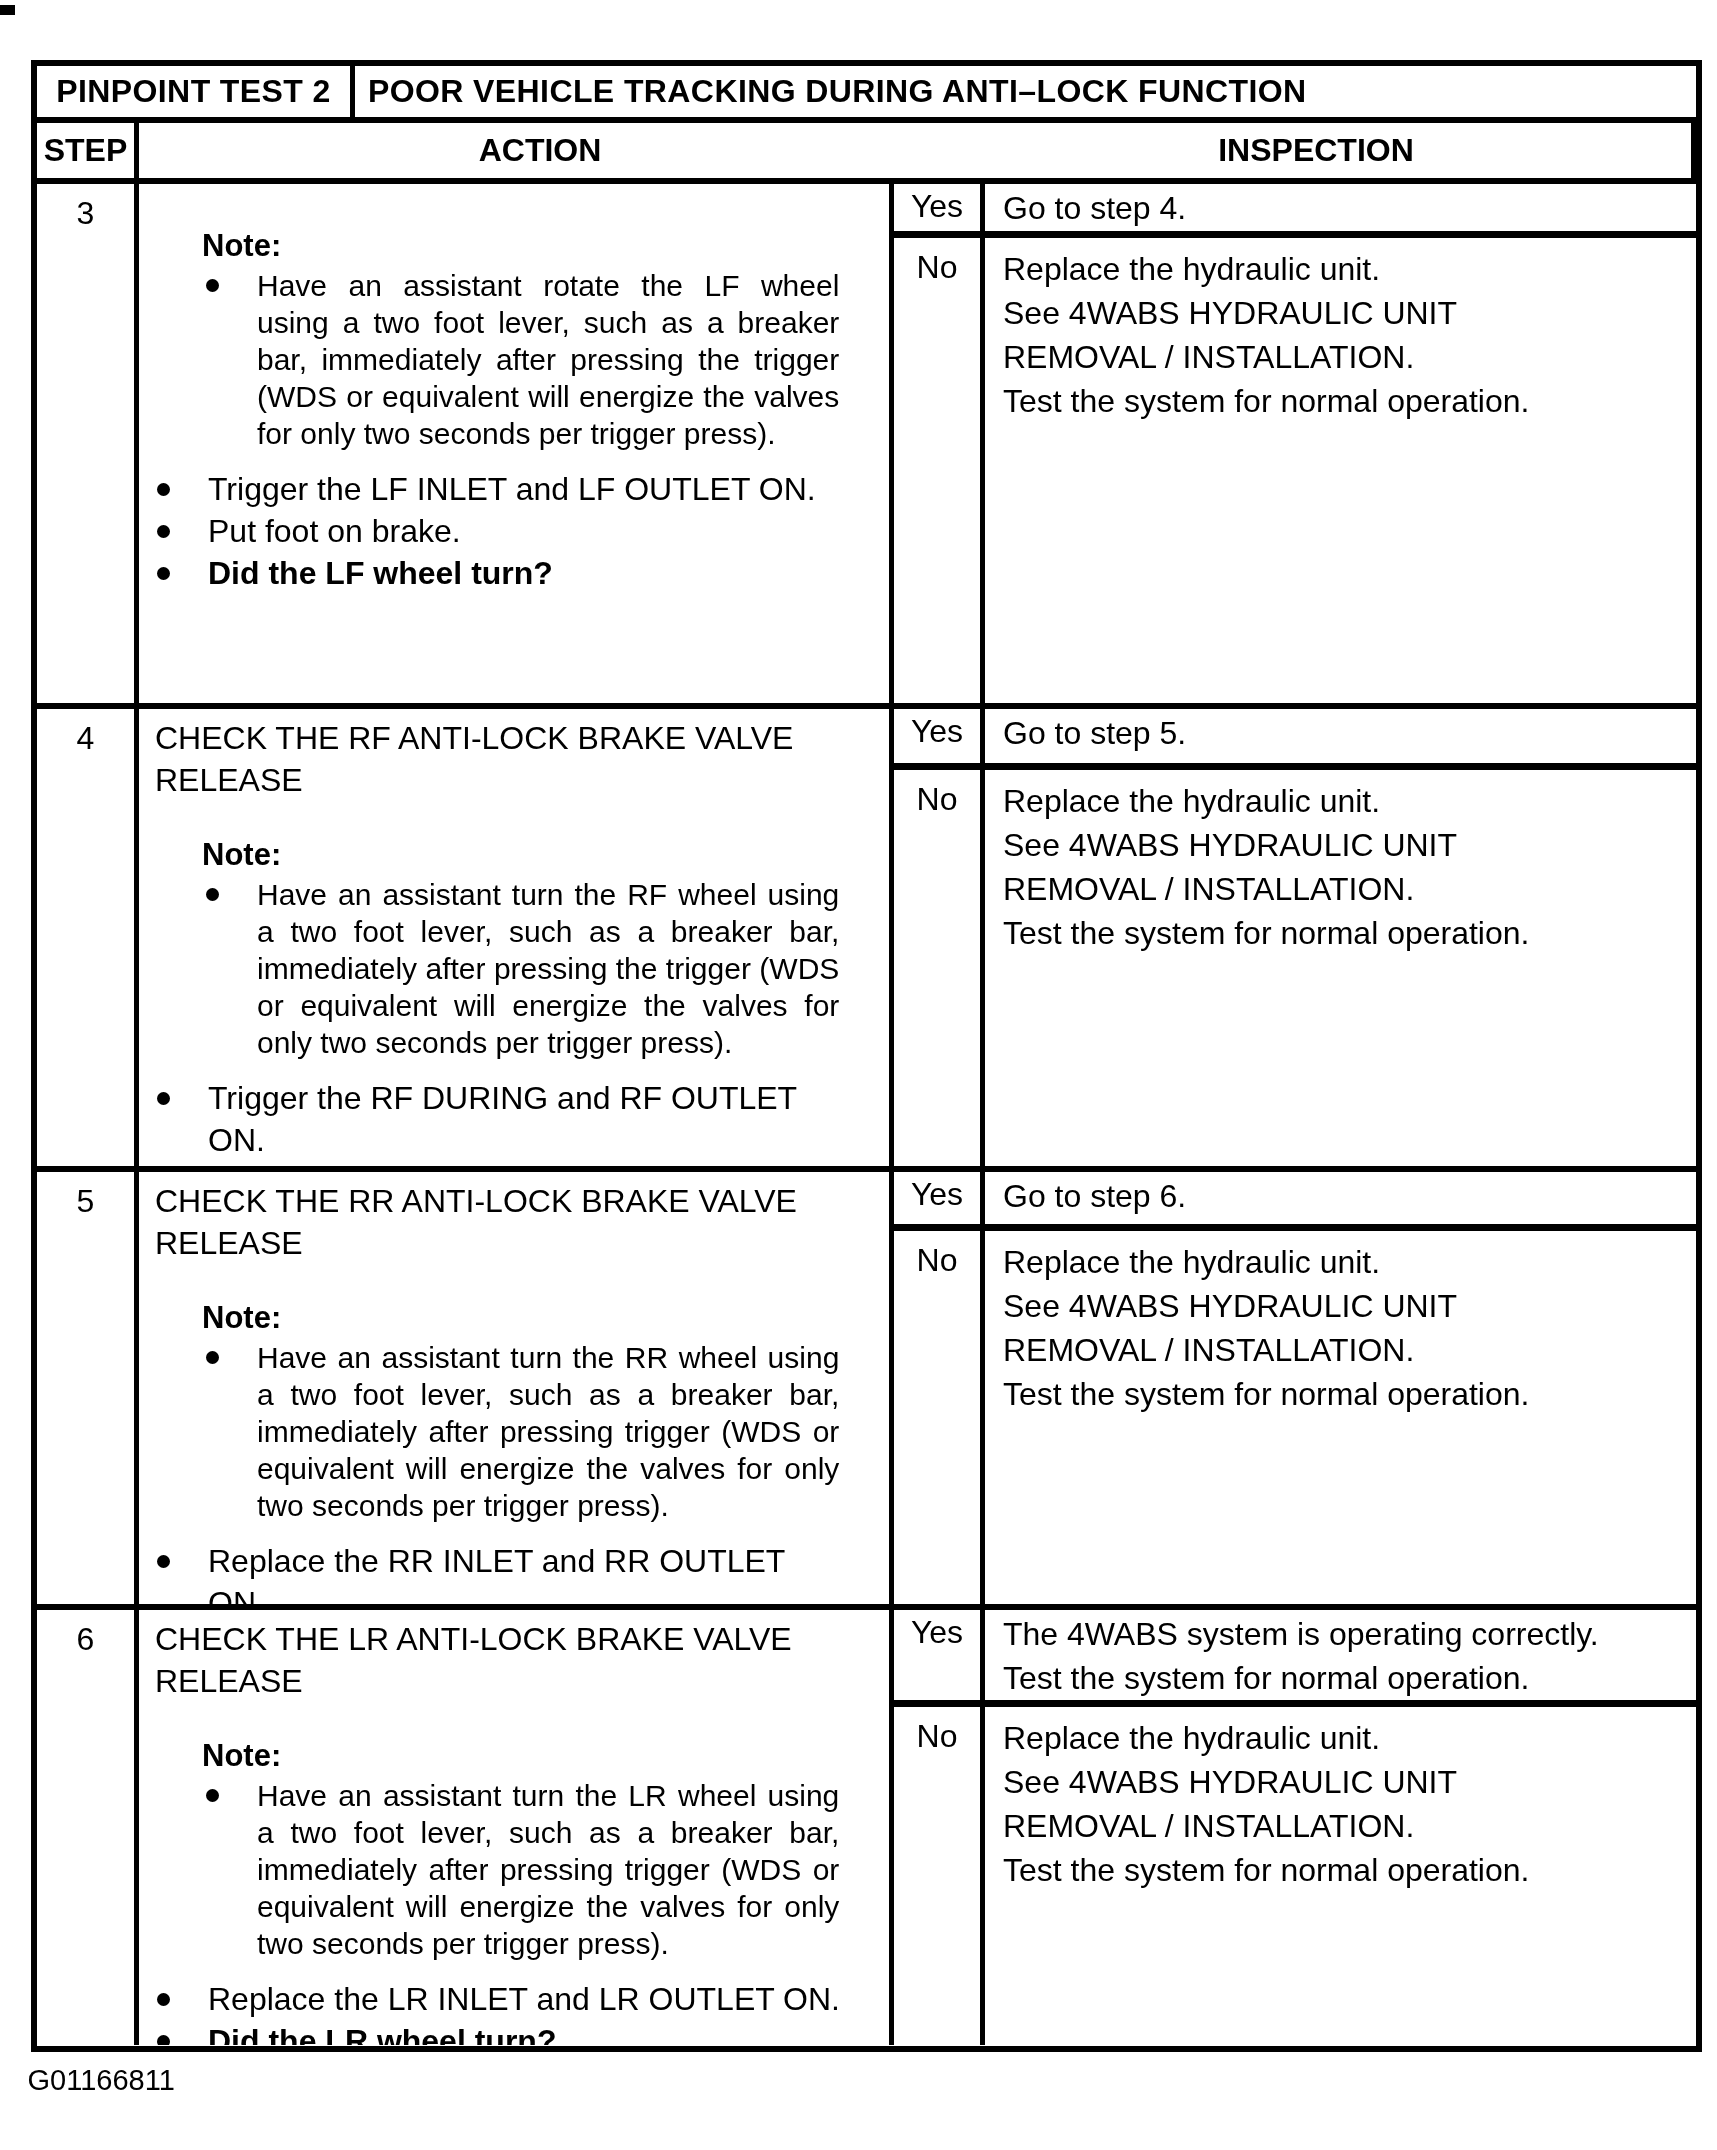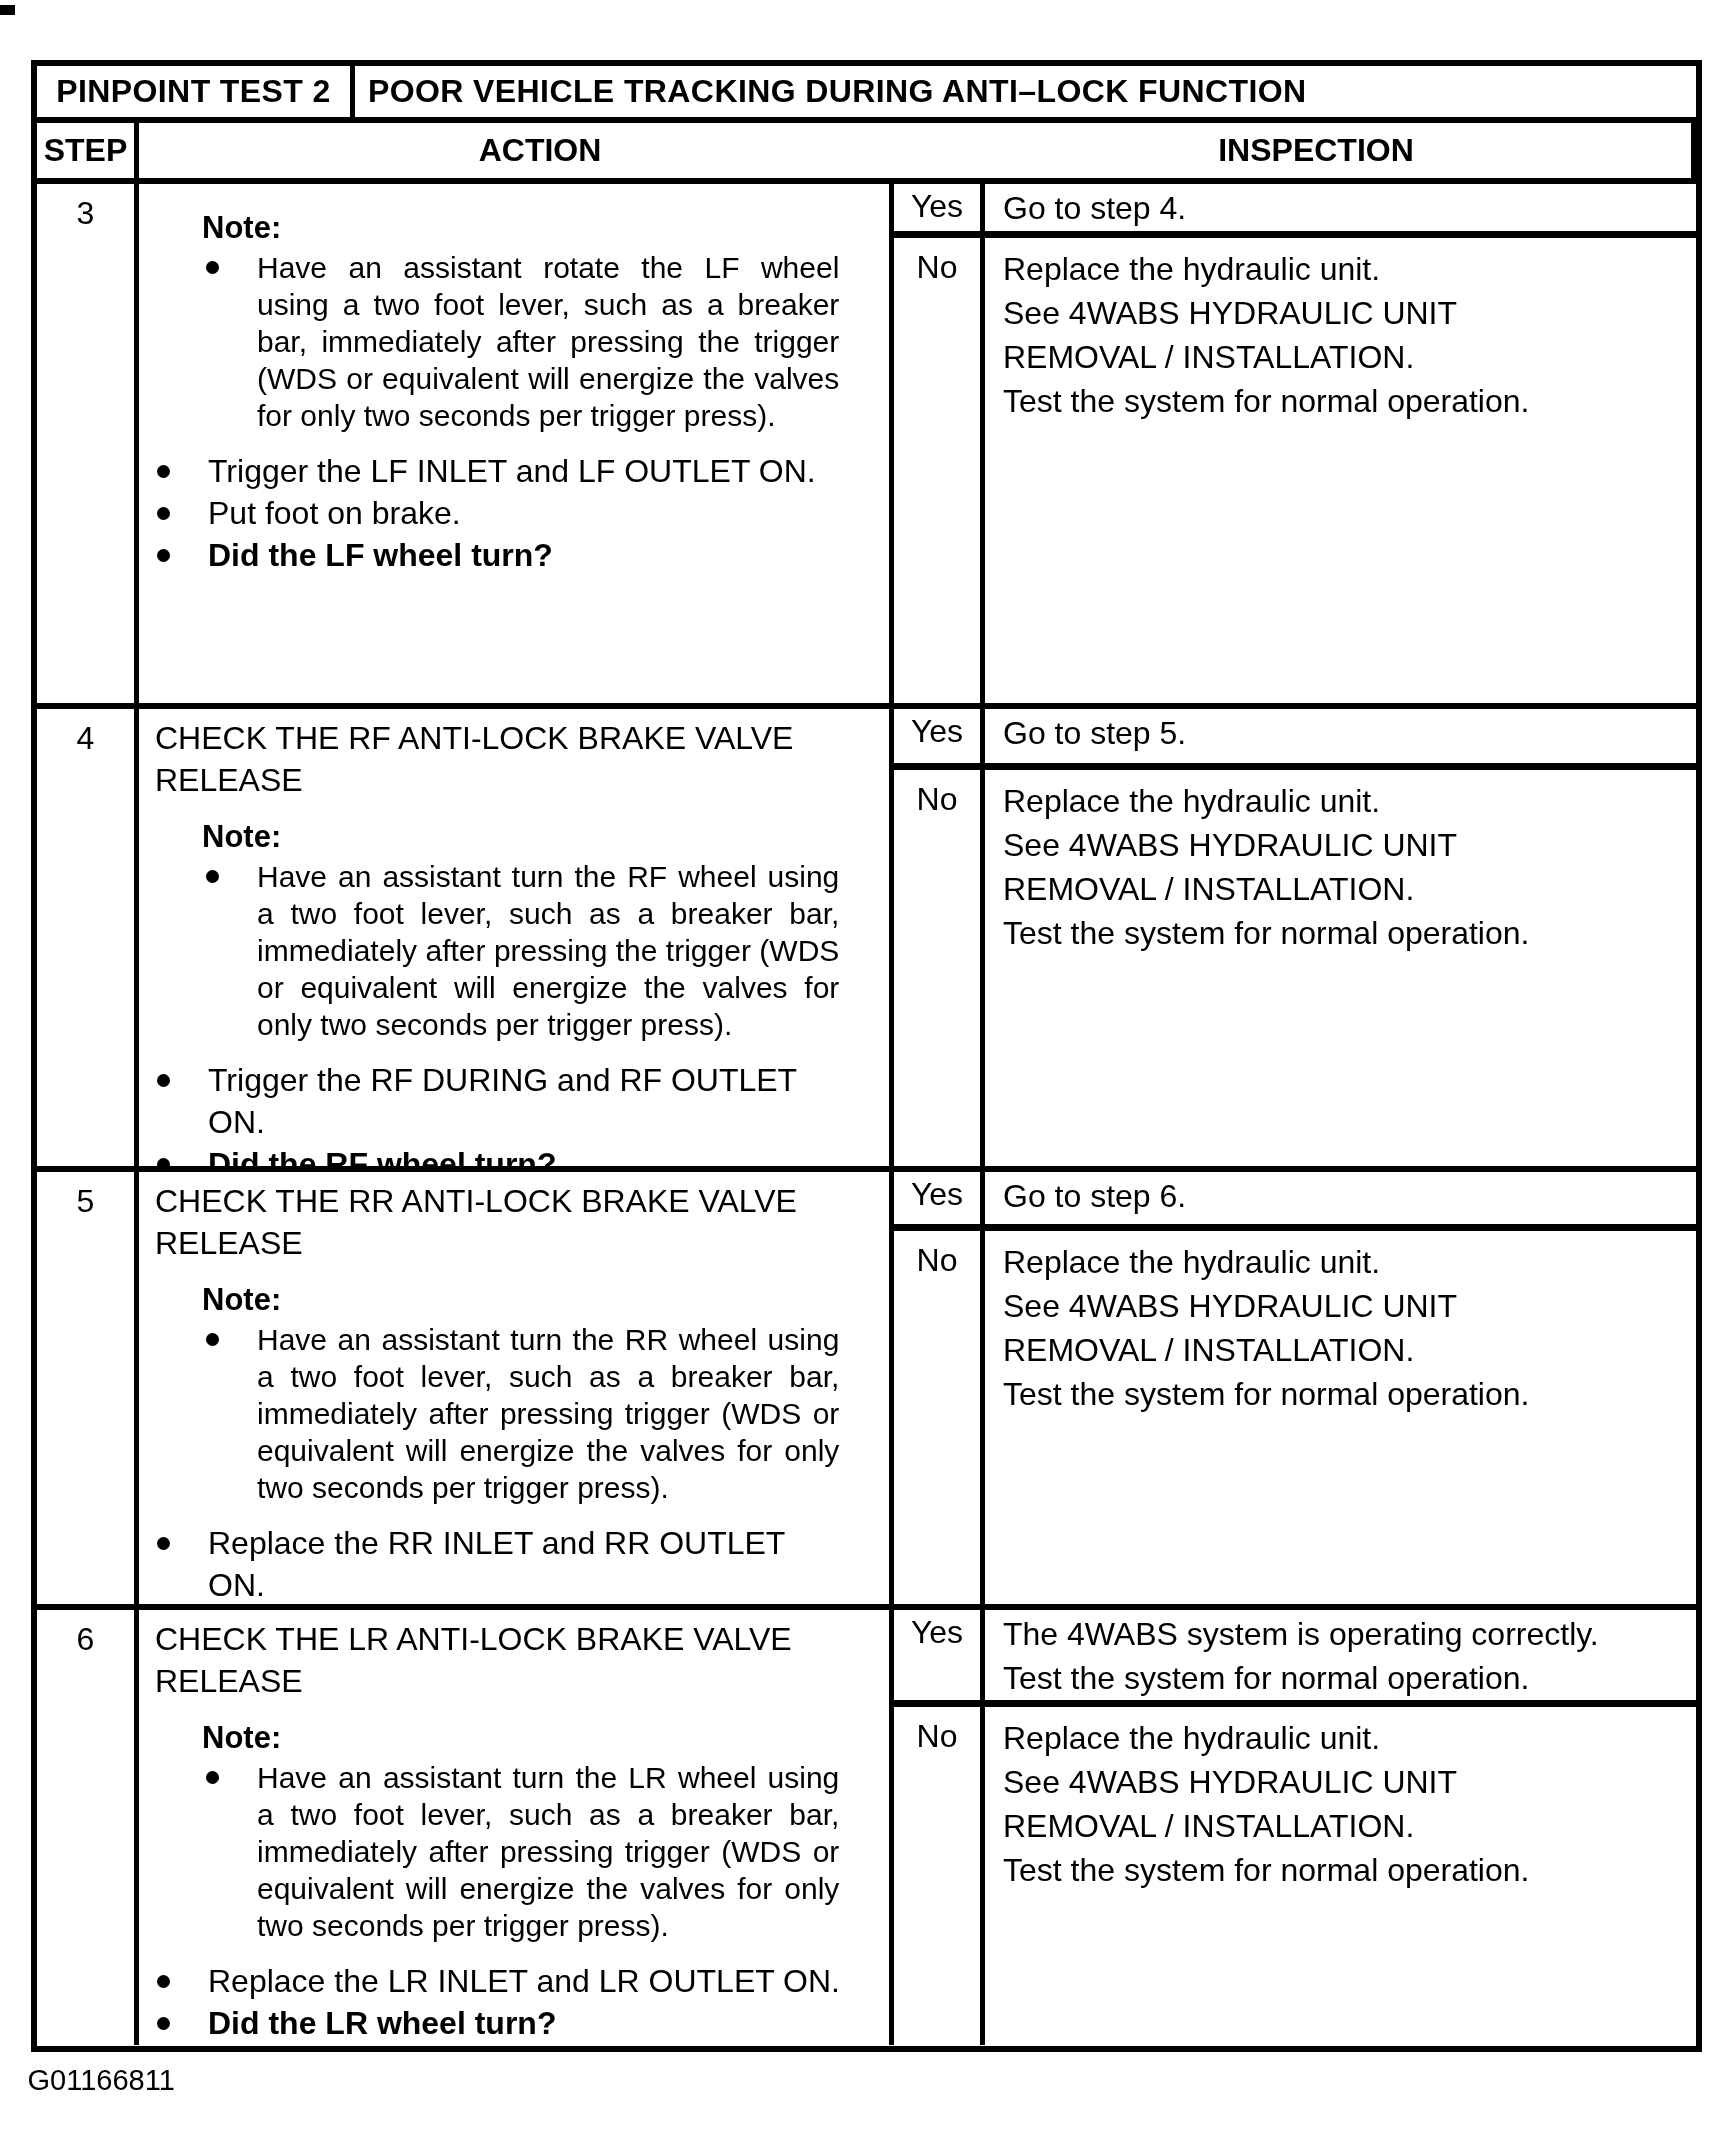--- a/index.html
+++ b/index.html
@@ -30,21 +30,21 @@
   .h1-text{font-weight:bold;font-size:32px;letter-spacing:0.4px;white-space:nowrap;}
   
   .h2-cell{display:flex;align-items:center;justify-content:center;font-weight:bold;font-size:32px;}
   .w-step{width:102px;}
   .w-insp{width:755px;}
   .w-rest{flex:1;}
   
   .step-cell{width:102px;text-align:center;padding-top:11.3px;font-size:32px;}
   .insp-cell{width:755px;padding:8px 40px 0 16px;}
   .insp-title{font-size:32px;line-height:42px;padding-right:8px;}
-  .note-block{margin:16px 0 0 47px;}
+  .note-block{margin:34px 0 0 47px;}
   .note-label{font-weight:bold;font-size:31px;line-height:39px;}
   .note-li{position:relative;padding-left:55px;padding-right:9.7px;margin-top:1.6px;
            font-size:30px;line-height:37px;text-align:justify;}
   .note-li .dot{left:4px;top:12px;}
   .dot{position:absolute;width:13px;height:13px;border-radius:50%;background:#000;}
   .blist{margin-top:16px;}
   .b-item{position:relative;padding-left:53px;font-size:32px;line-height:42px;}
   .b-item .dot{left:2.4px;top:15.4px;}
   .b-bold{font-weight:bold;}
   

